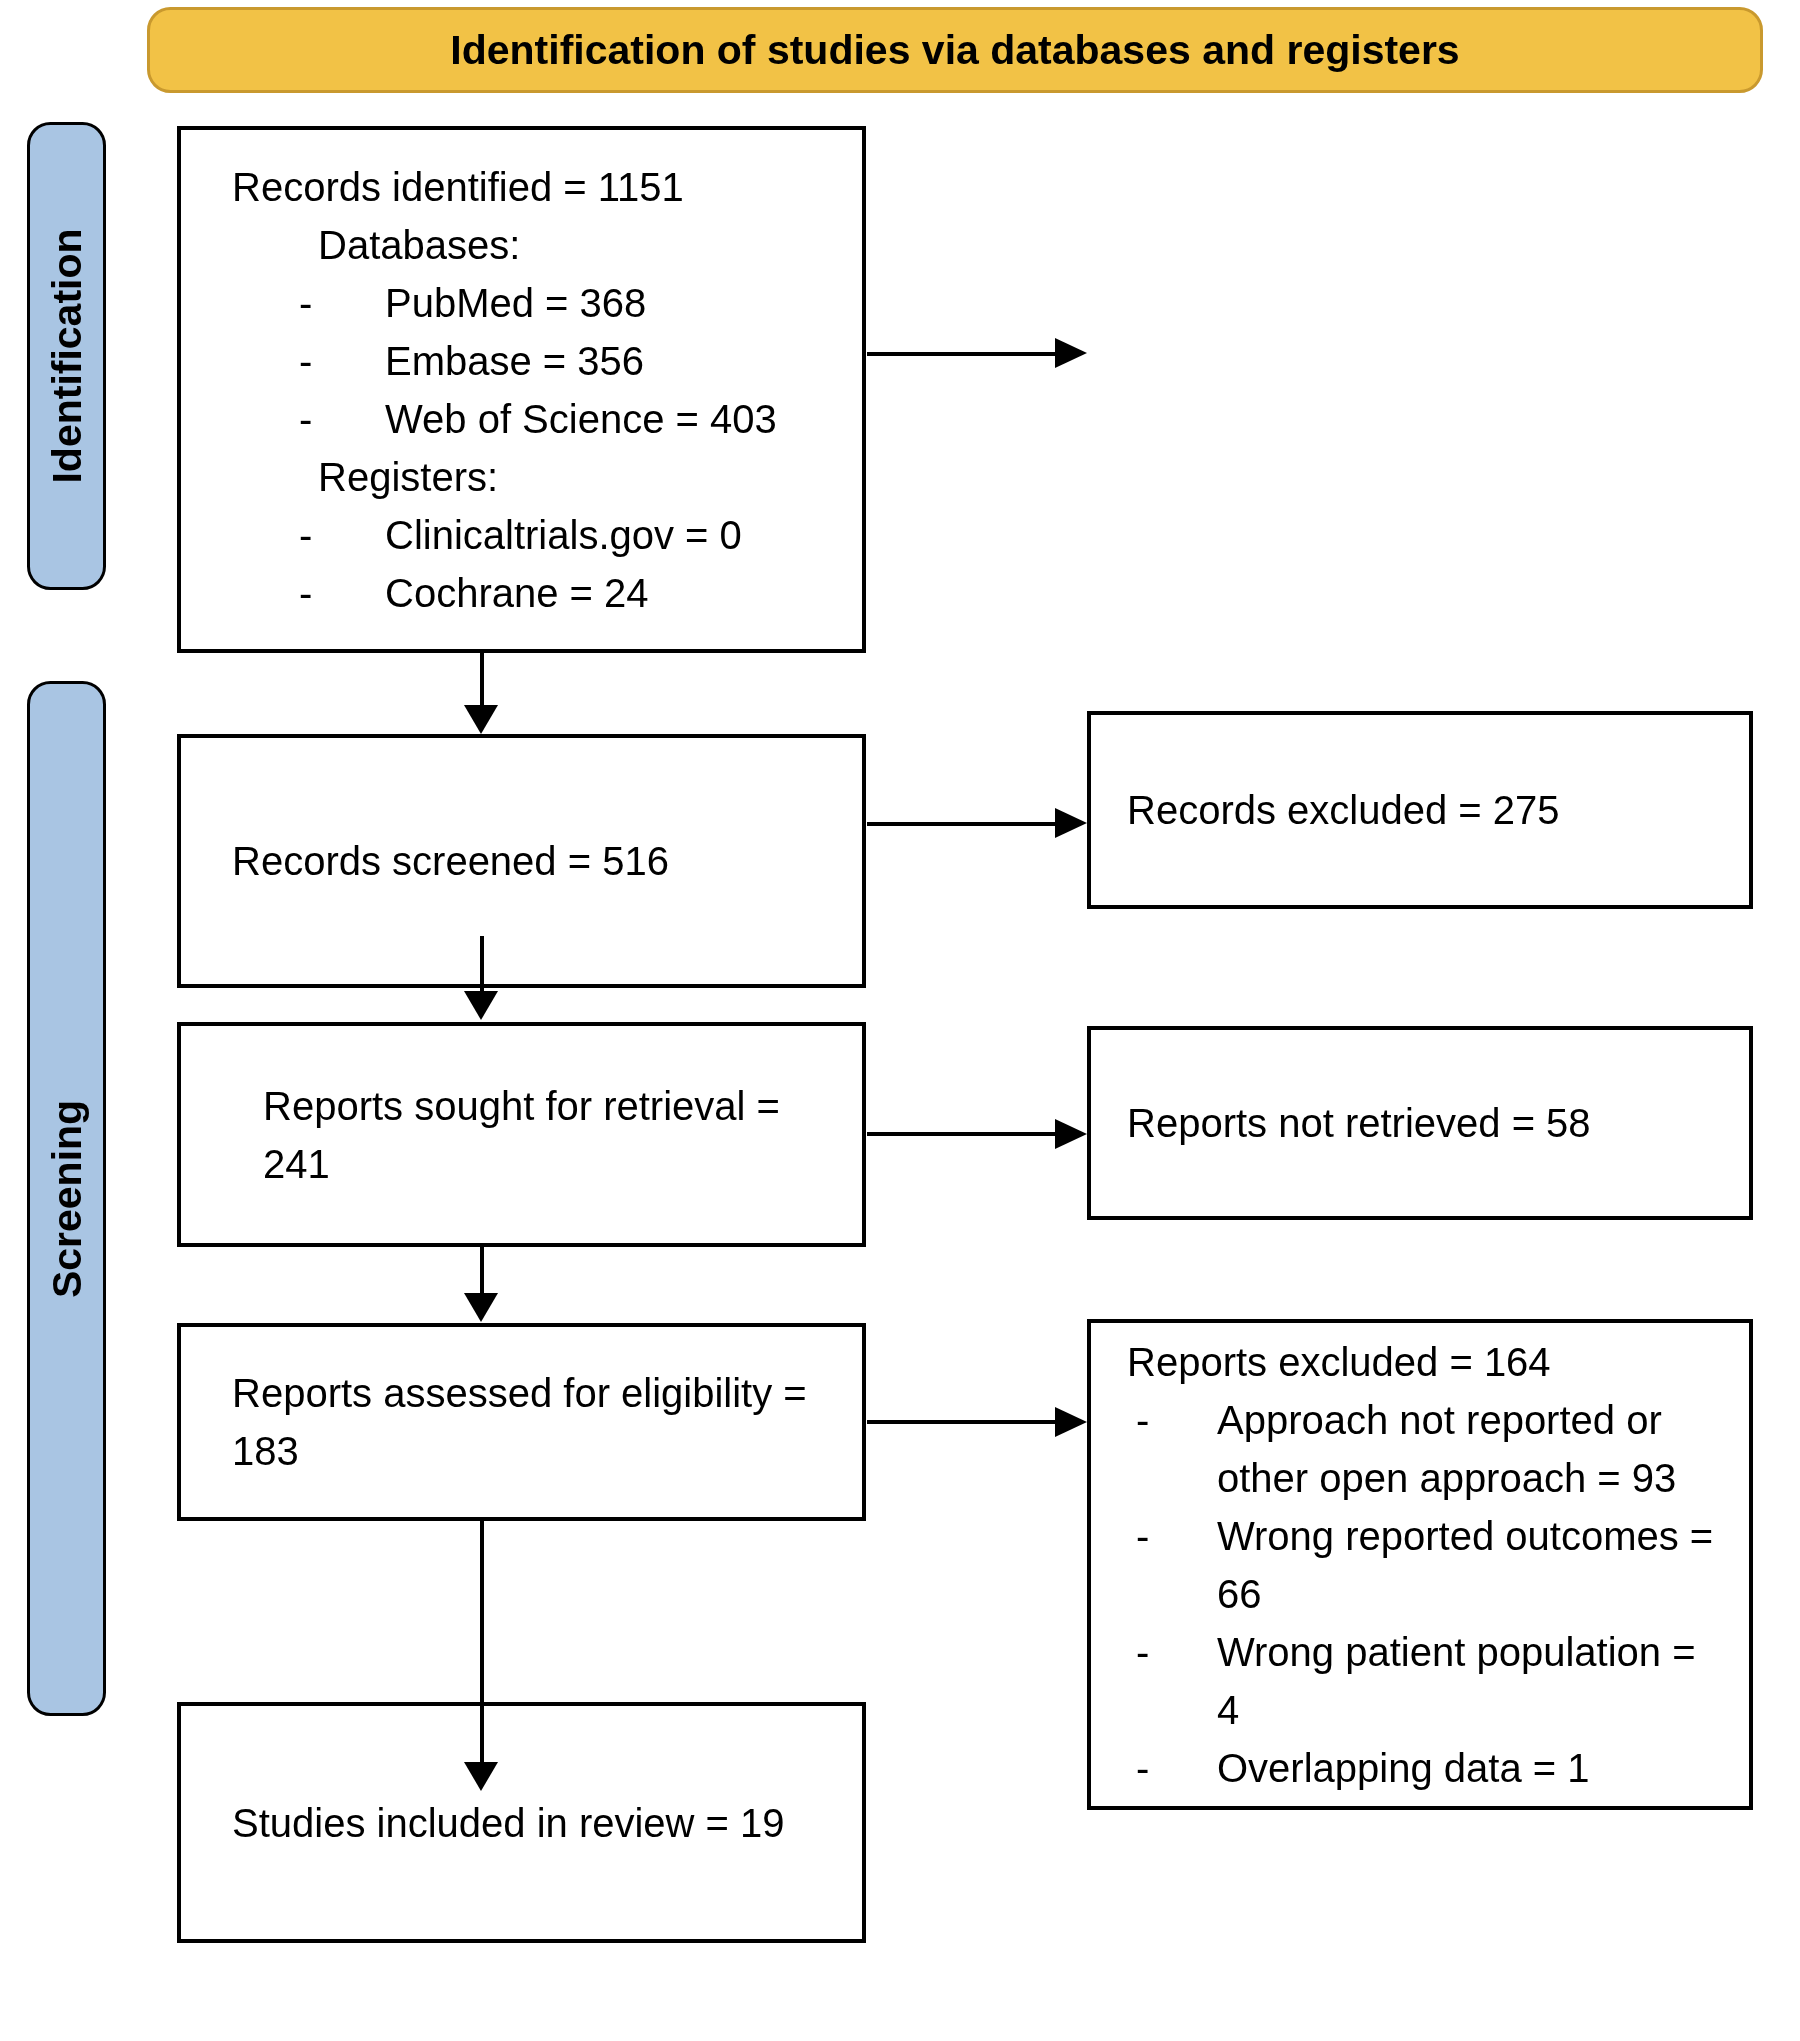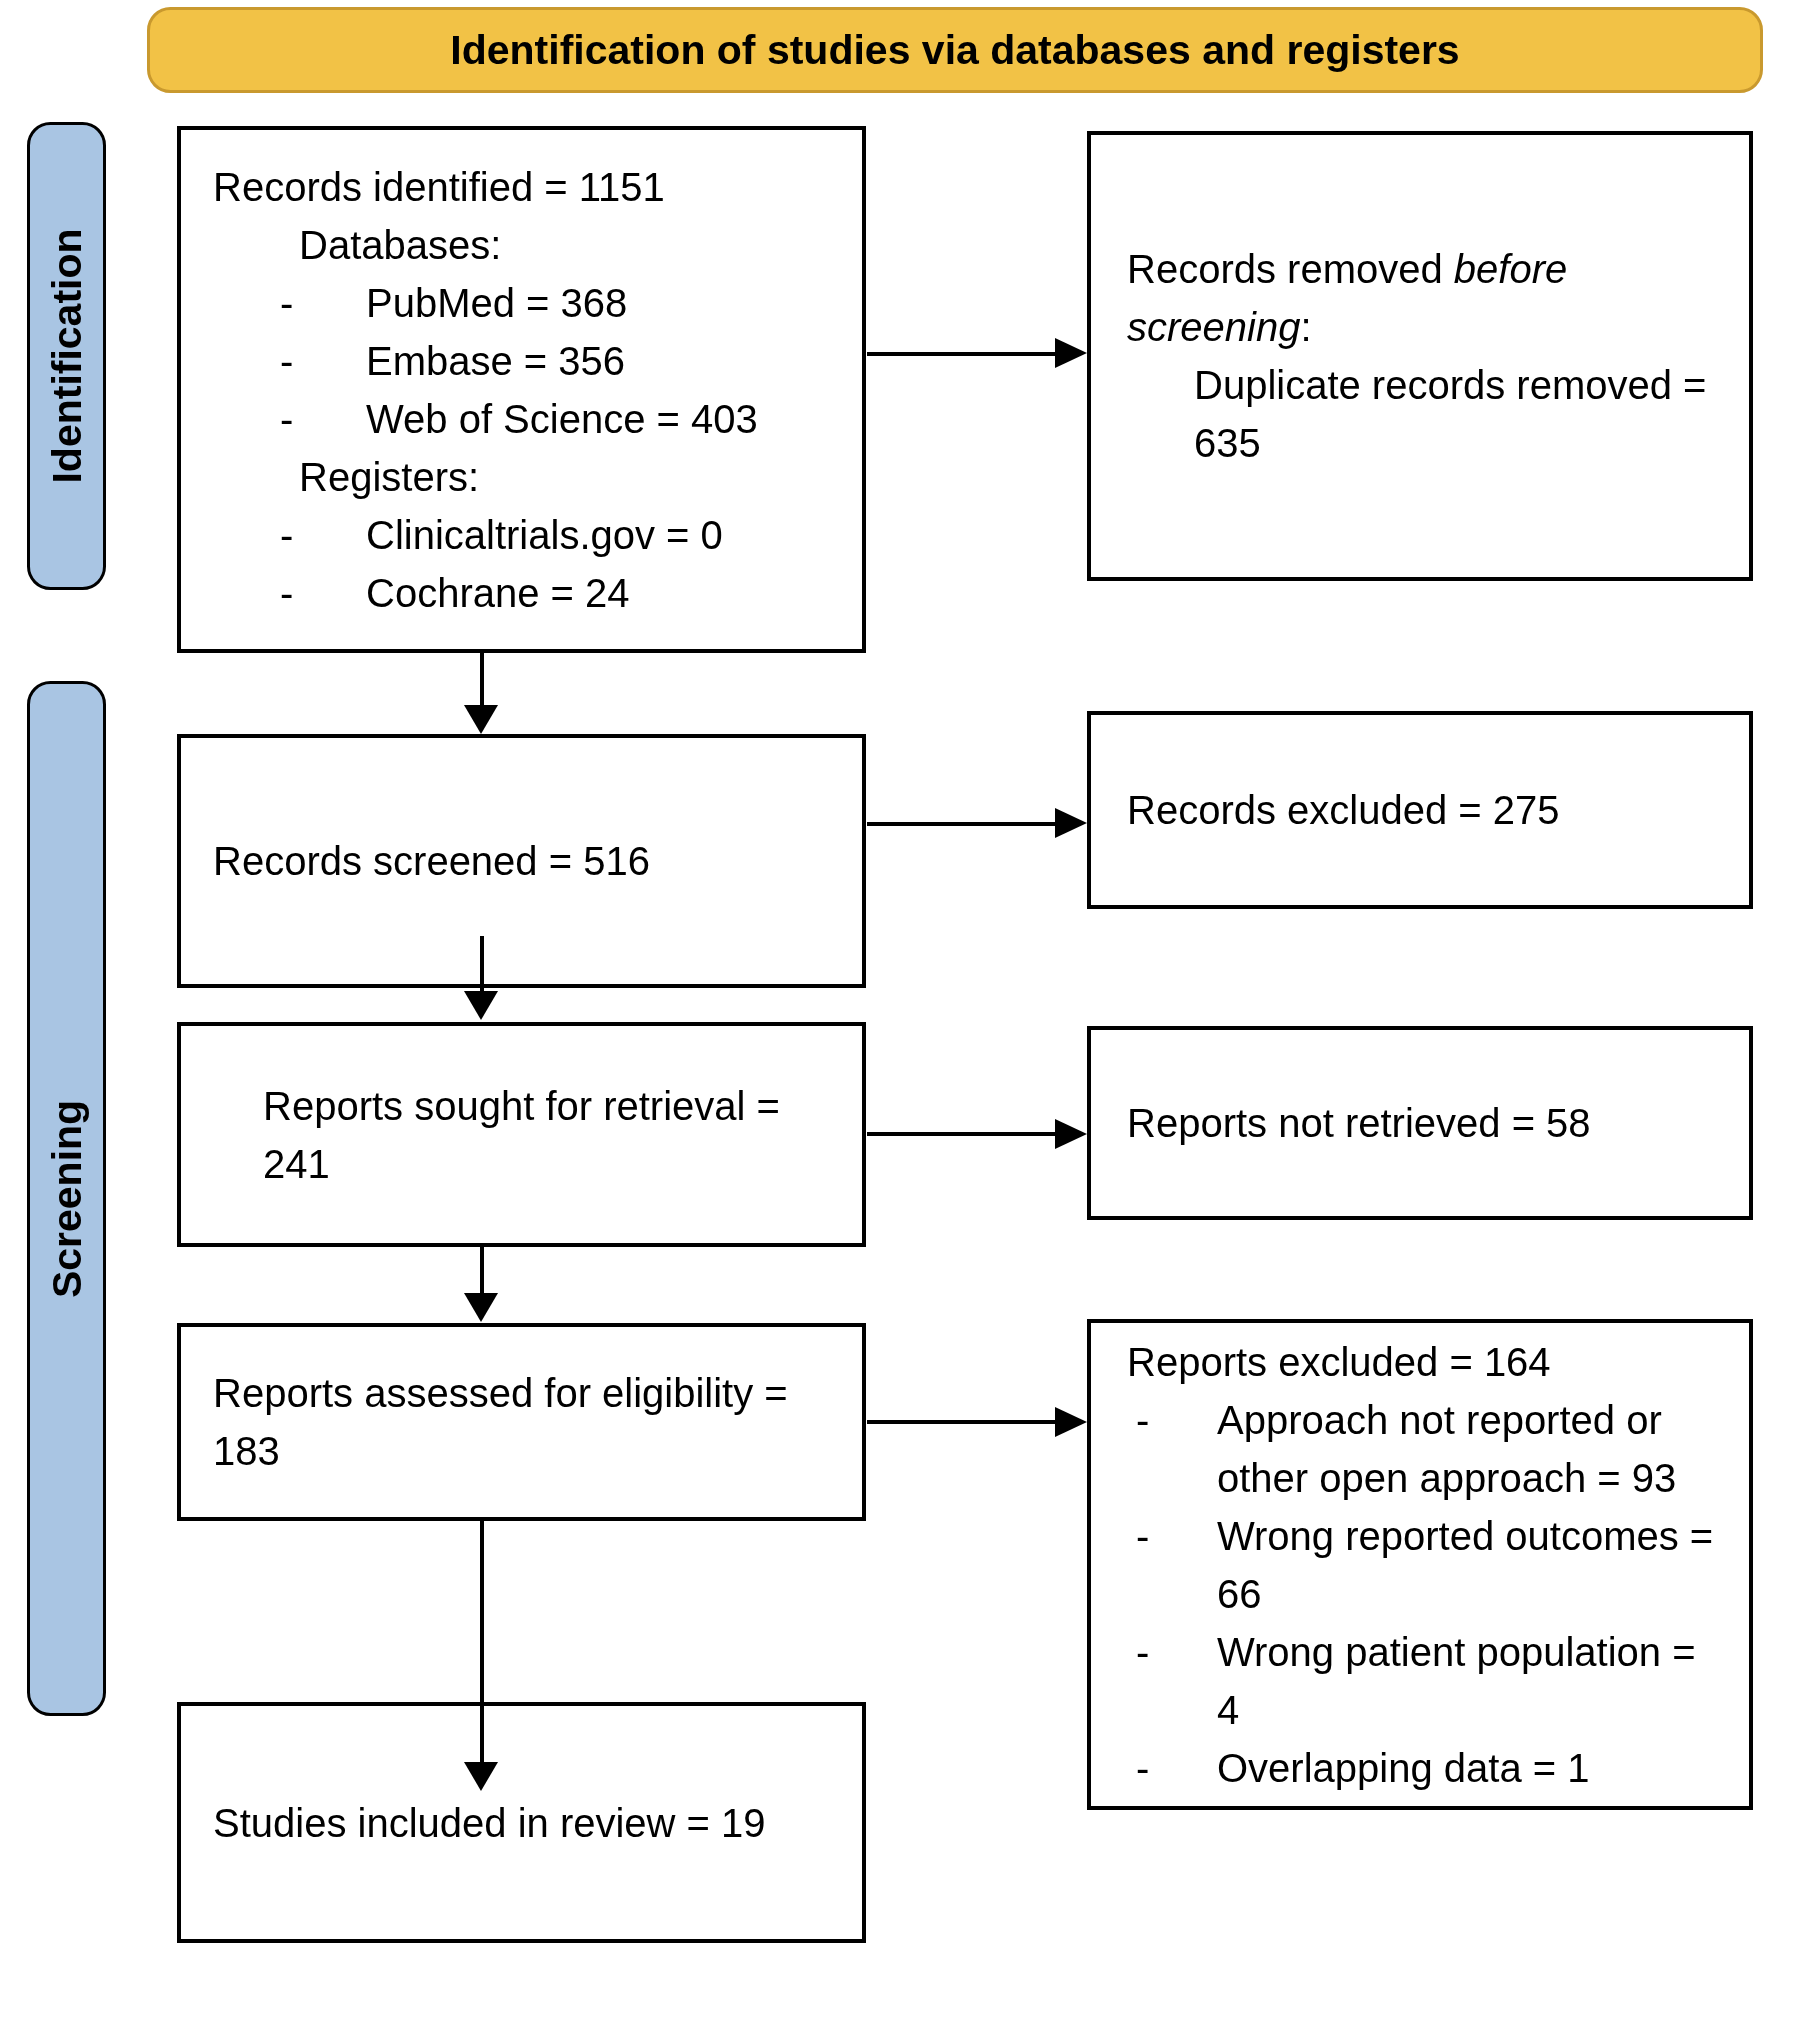--- a/index.html
+++ b/index.html
@@ -53,21 +53,21 @@
     background: #ffffff;
     border: 4.5px solid #000000;
     box-sizing: border-box;
     display: flex;
     flex-direction: column;
     justify-content: center;
     align-items: flex-start;
     font-size: 40px;
     line-height: 58px;
   }
-  .col-left  { left: 177px;  width: 689px; padding-left: 32px; padding-right: 18px; }
+  .col-left  { left: 177px;  width: 689px; padding-left: 51px; padding-right: 18px; }
   .col-right { left: 1087px; width: 666px; padding-left: 36px; padding-right: 16px; }
 
   .box-identified        { top: 126px;  height: 527px; }
   .box-removed           { top: 131px;  height: 450px; }
   .box-screened          { top: 734px;  height: 254px; }
   .box-rec-excluded      { top: 711px;  height: 198px; }
   .box-sought            { top: 1022px; height: 225px; align-items: flex-end; }
   .box-not-retrieved     { top: 1026px; height: 194px; }
   .box-assessed          { top: 1323px; height: 198px; }
   .box-rep-excluded      { top: 1319px; height: 491px; }
@@ -137,26 +137,20 @@
     <span class="line item">
       <span class="dash">-</span>
       <span class="item-text">Clinicaltrials.gov = 0</span>
     </span>
     <span class="line item">
       <span class="dash">-</span>
       <span class="item-text">Cochrane = 24</span>
     </span>
   </div>
 
-  <div class="fbox col-right box-removed">
-    <span class="line heading-narrow">
-      <span>Records removed </span><span class="italic">before screening</span><span>:</span>
-    </span>
-    <span class="indent-para">Duplicate records removed = 635</span>
-  </div>
 
   <div class="fbox col-left box-screened">
     <span class="line">Records screened = 516</span>
   </div>
 
   <div class="fbox col-right box-rec-excluded">
     <span class="line">Records excluded = 275</span>
   </div>
 
   <div class="fbox col-left box-sought">

